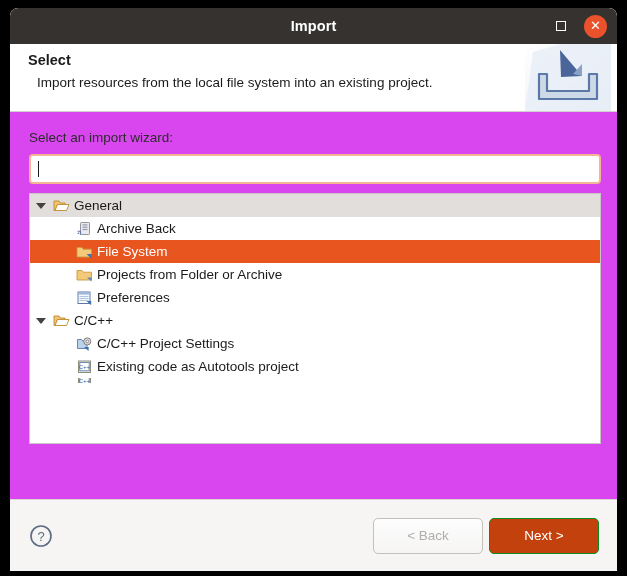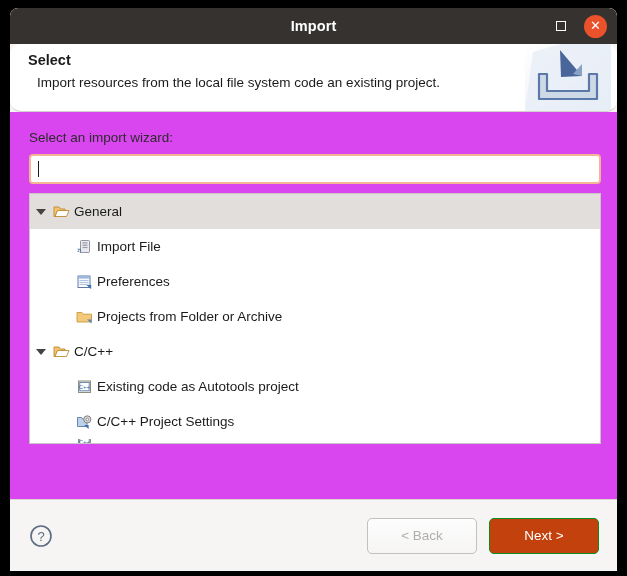--- a/index.html
+++ b/index.html
@@ -78,21 +78,20 @@
 
   
   #header {
     position: relative;
     flex: 0 0 68px;
     background: #ffffff;
     border-bottom: 1px solid #d5d0cc;
     padding: 8px 16px 0 18px;
     box-sizing: border-box;
     overflow: hidden;
-    border-radius: 11px;
   }
   #header-title {
     font-size: 14.5px;
     font-weight: bold;
     color: #1b1b1b;
     margin: 0 0 7px 0;
   }
   #header-desc {
     font-size: 13.5px;
     color: #1b1b1b;
@@ -149,21 +148,21 @@
     margin-top: 9px;
     flex: 0 0 251px;
     background: #ffffff;
     border: 1px solid #c9c5c2;
     box-sizing: border-box;
     overflow: hidden;
     position: relative;
   }
 
   .tree-row {
-    height: 35px;
+    height: 23px;
     display: flex;
     align-items: center;
     font-size: 13.5px;
     color: #1b1b1b;
     white-space: nowrap;
     cursor: default;
     background: #ffffff;
   }
   .tree-row.shaded { background: #e1dedb; }
   .tree-row.selected { background: #e8551e; color: #ffffff; }
@@ -207,21 +206,21 @@
   }
   #help-btn {
     width: 26px; height: 26px;
     display: flex; align-items: center; justify-content: center;
     cursor: pointer;
   }
   #btn-group {
     margin-left: auto;
     display: flex;
     align-items: center;
-    gap: 12px;
+    gap: 6px;
   }
   .btn {
     height: 36px;
     min-width: 110px;
     border-radius: 5px;
     border: 1px solid #c3bfbb;
     background: linear-gradient(180deg, #fdfdfd 0%, #f6f5f4 100%);
     color: #2b2b2b;
     font-size: 13.5px;
     font-family: "Liberation Sans", sans-serif;
@@ -249,21 +248,21 @@
         <div class="maximize-glyph"></div>
       </div>
       <div class="close-btn">
         <span class="close-glyph">✕</span>
       </div>
     </div>
   </div>
 
   <div id="header">
     <div id="header-title">Select</div>
-    <div id="header-desc">Import resources from the local file system code an existing project.</div>
+    <div id="header-desc">Import resources from the local file system into an existing project.</div>
     <div id="header-icon">
       <svg width="86" height="67" viewBox="0 0 86 67">
         <defs>
           <linearGradient id="bggrad" x1="0" y1="0" x2="1" y2="1">
             <stop offset="0%" stop-color="#ffffff"></stop>
             <stop offset="60%" stop-color="#eef2f8"></stop>
             <stop offset="100%" stop-color="#dce5f0"></stop>
           </linearGradient>
         </defs>
         <rect x="0" y="0" width="86" height="67" fill="url(#bggrad)"></rect>
@@ -301,80 +300,90 @@
           <div class="row-icon">
             <svg width="17" height="16" viewBox="0 0 17 16">
               <rect x="4.5" y="1.5" width="9" height="12" rx="0.8" fill="#e9e9ef" stroke="#8a8a96" stroke-width="0.9"></rect>
               <rect x="6.5" y="3.3" width="5" height="1.2" fill="#9a9aa8"></rect>
               <rect x="6.5" y="5.6" width="5" height="1.2" fill="#9a9aa8"></rect>
               <rect x="6.5" y="7.9" width="5" height="1.2" fill="#9a9aa8"></rect>
               <path d="M1.6 10.2 L4.5 10.2 L4.5 13.8" fill="none" stroke="#5e7ba8" stroke-width="1.1"></path>
               <path d="M1 12.2 L3.2 11.2 L3.2 13.2 Z" fill="#5e7ba8"></path>
             </svg>
           </div>
-          <span class="row-label">Import File</span>
+          <span class="row-label">Archive Back</span>
+        </div>
+        <div class="tree-row selected" style="background: rgb(232, 85, 30);">
+          <div class="indent"></div>
+          <div class="row-icon">
+            <svg width="17" height="16" viewBox="0 0 17 16">
+              <path d="M1 13 L1 3.5 L6 3.5 L7.3 5.2 L15.5 5.2 L15.5 13 Z" fill="#f5c97a" stroke="#c79b3e" stroke-width="0.9" stroke-linejoin="round"></path>
+              <path d="M10.5 10 L15.8 10 L15.8 15 Z" fill="#3f6fb5"></path>
+            </svg>
+          </div>
+          <span class="row-label">File System</span>
+        </div>
+        <div class="tree-row">
+          <div class="indent"></div>
+          <div class="row-icon">
+            <svg width="17" height="16" viewBox="0 0 17 16">
+              <path d="M1 13 L1 3.5 L6 3.5 L7.3 5.2 L15.5 5.2 L15.5 13 Z" fill="#f5c97a" stroke="#c79b3e" stroke-width="0.9" stroke-linejoin="round"></path>
+              <path d="M11 10.5 L15.5 10.5 L15.5 14.6 Z" fill="#5a86c4"></path>
+            </svg>
+          </div>
+          <span class="row-label">Projects from Folder or Archive</span>
         </div>
         <div class="tree-row">
           <div class="indent"></div>
           <div class="row-icon">
             <svg width="17" height="16" viewBox="0 0 17 16">
               <rect x="2" y="2" width="12" height="11.5" fill="#ffffff" stroke="#5a7ba9" stroke-width="1"></rect>
               <rect x="2" y="2" width="12" height="2.6" fill="#9db7d8"></rect>
               <line x1="3.4" y1="6.4" x2="12.6" y2="6.4" stroke="#9db7d8" stroke-width="0.9"></line>
               <line x1="3.4" y1="8.4" x2="12.6" y2="8.4" stroke="#9db7d8" stroke-width="0.9"></line>
               <line x1="3.4" y1="10.4" x2="12.6" y2="10.4" stroke="#9db7d8" stroke-width="0.9"></line>
               <path d="M10.5 11 L15.2 11 L15.2 15.2 Z" fill="#3f6fb5"></path>
             </svg>
           </div>
           <span class="row-label">Preferences</span>
         </div>
         <div class="tree-row">
-          <div class="indent"></div>
-          <div class="row-icon">
-            <svg width="17" height="16" viewBox="0 0 17 16">
-              <path d="M1 13 L1 3.5 L6 3.5 L7.3 5.2 L15.5 5.2 L15.5 13 Z" fill="#f5c97a" stroke="#c79b3e" stroke-width="0.9" stroke-linejoin="round"></path>
-              <path d="M11 10.5 L15.5 10.5 L15.5 14.6 Z" fill="#5a86c4"></path>
-            </svg>
-          </div>
-          <span class="row-label">Projects from Folder or Archive</span>
-        </div>
-        <div class="tree-row">
           <div class="twisty">
             <div class="tri"></div>
           </div>
           <div class="row-icon">
             <svg width="17" height="16" viewBox="0 0 17 16">
               <path d="M1 12.5 L1 3 L6 3 L7.5 5 L12 5 L12 6.5 L4.5 6.5 L2 12.5 Z" fill="#f3c471" stroke="#c08b2e" stroke-width="0.9" stroke-linejoin="round"></path>
               <path d="M4.5 6.5 L16 6.5 L13.5 12.5 L2 12.5 Z" fill="#ffffff" stroke="#c08b2e" stroke-width="0.9" stroke-linejoin="round"></path>
             </svg>
           </div>
           <span class="row-label">C/C++</span>
-        </div>
-        <div class="tree-row">
-          <div class="indent"></div>
-          <div class="row-icon">
-            <svg width="17" height="16" viewBox="0 0 17 16">
-              <rect x="2.5" y="2" width="12" height="11.5" fill="#f3f3ef" stroke="#8a8f7a" stroke-width="1"></rect>
-              <rect x="3.8" y="3.4" width="9.4" height="8.4" fill="#ffffff" stroke="#5a7ba9" stroke-width="0.9"></rect>
-              <text x="8.4" y="10.1" text-anchor="middle" font-size="5.6" font-family="Liberation Sans, sans-serif" fill="#2d5fa8">C++</text>
-            </svg>
-          </div>
-          <span class="row-label">Existing code as Autotools project</span>
         </div>
         <div class="tree-row">
           <div class="indent"></div>
           <div class="row-icon">
             <svg width="17" height="16" viewBox="0 0 17 16">
               <path d="M1.5 12.5 L1.5 3.5 L5.6 3.5 L6.8 5 L11 5 L11 12.5 Z" fill="#bcd2ea" stroke="#5a7ba9" stroke-width="0.9" stroke-linejoin="round"></path>
               <circle cx="11.3" cy="5.4" r="3.6" fill="#d8d8d8" stroke="#6b6b6b" stroke-width="0.8"></circle>
               <circle cx="11.3" cy="5.4" r="1.3" fill="#ffffff" stroke="#6b6b6b" stroke-width="0.7"></circle>
               <path d="M8 11 L12.6 11 L12.6 15 Z" fill="#3f6fb5"></path>
             </svg>
           </div>
           <span class="row-label">C/C++ Project Settings</span>
+        </div>
+        <div class="tree-row">
+          <div class="indent"></div>
+          <div class="row-icon">
+            <svg width="17" height="16" viewBox="0 0 17 16">
+              <rect x="2.5" y="2" width="12" height="11.5" fill="#f3f3ef" stroke="#8a8f7a" stroke-width="1"></rect>
+              <rect x="3.8" y="3.4" width="9.4" height="8.4" fill="#ffffff" stroke="#5a7ba9" stroke-width="0.9"></rect>
+              <text x="8.4" y="10.1" text-anchor="middle" font-size="5.6" font-family="Liberation Sans, sans-serif" fill="#2d5fa8">C++</text>
+            </svg>
+          </div>
+          <span class="row-label">Existing code as Autotools project</span>
         </div>
         <div class="tree-row" style="height: 5px; overflow: hidden;">
           <div class="indent"></div>
           <div class="row-icon">
             <svg width="17" height="16" viewBox="0 0 17 16">
               <rect x="2.5" y="2" width="12" height="11.5" fill="#f3f3ef" stroke="#8a8f7a" stroke-width="1"></rect>
               <rect x="3.8" y="3.4" width="9.4" height="8.4" fill="#ffffff" stroke="#5a7ba9" stroke-width="0.9"></rect>
               <text x="8.4" y="10.1" text-anchor="middle" font-size="5.6" font-family="Liberation Sans, sans-serif" fill="#2d5fa8">C++</text>
             </svg>
           </div>

